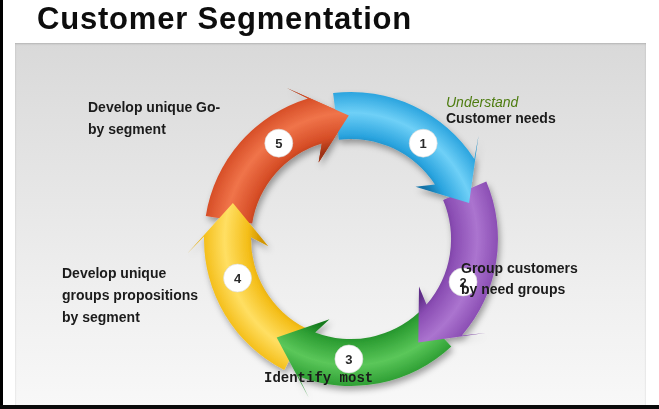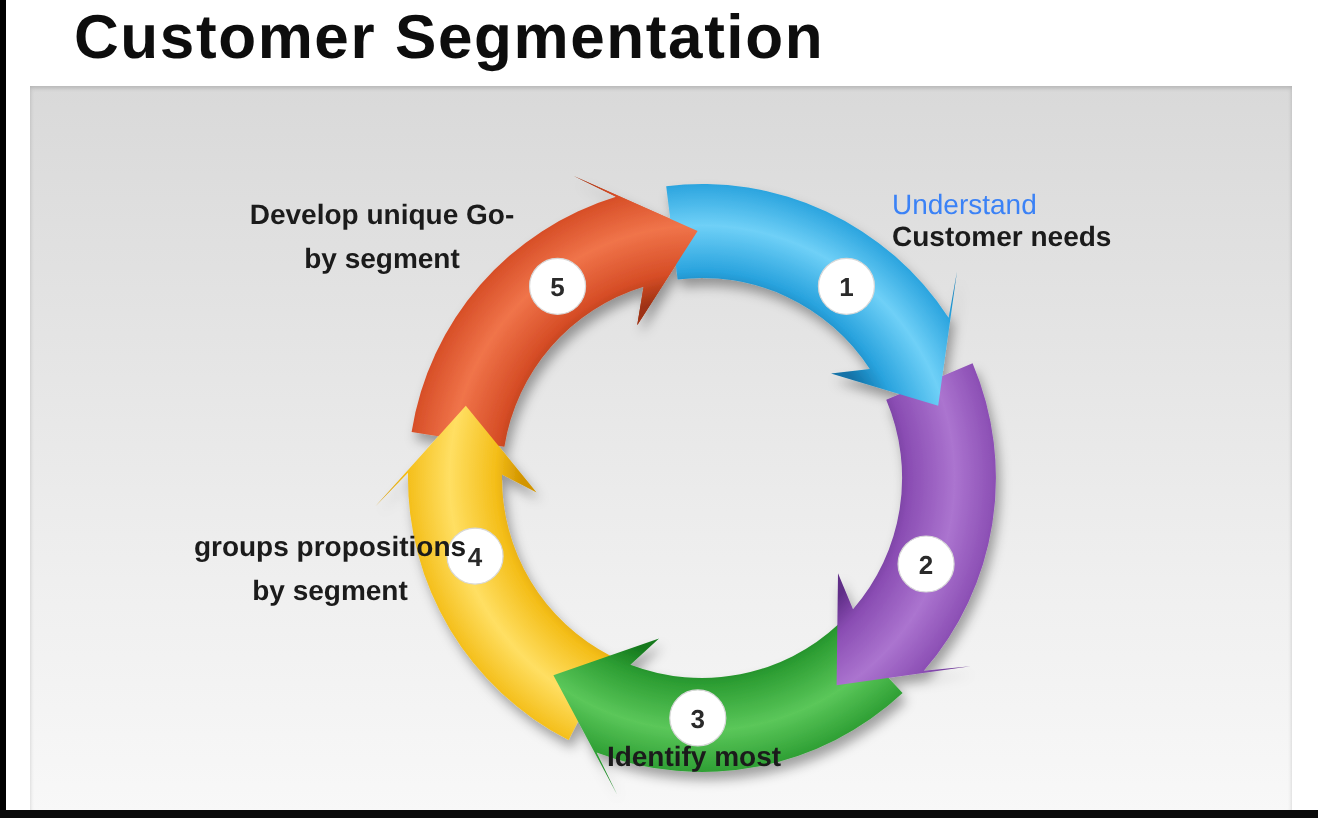--- a/index.html
+++ b/index.html
@@ -23,29 +23,29 @@
     position: absolute; left: 15px; top: 43px; width: 631px; height: 363px; z-index: 1;
     background: linear-gradient(180deg, #d9d9d9 0%, #e2e2e2 28%, #efefef 68%, #f8f8f8 100%);
     box-shadow: inset 0 1px 2px rgba(0,0,0,0.18);
   }
 
   .cycle-svg { position: absolute; left: 0; top: 0; z-index: 2; }
 
   .label {
     position: absolute; z-index: 4;
     font-weight: bold; font-size: 14px; color: #1b1b1b;
-    text-align: center; line-height: 21px;
+    line-height: 21px;
   }
   .label .line { white-space: nowrap; }
   .label-understand { left: 446px; top: 94px; text-align: left; line-height: 16px; }
-  .label-understand .normal { font-weight: normal; color: #3b82f6; }
+  .label-understand .normal { font-weight: normal; color: #4d7c0f; font-style: italic; }
   .label-gtm      { left: 88px;  top: 96px;  width: 206px; line-height: 22px; }
   .label-valprop  { left: 62px;  top: 262px; width: 206px; line-height: 22px; }
   .label-group    { left: 461px; top: 258px; width: 184px; line-height: 21px; }
-  .label-identify { left: 264px; top: 368px; width: 166px; }
+  .label-identify { left: 264px; top: 368px; width: 166px; font-family: Liberation Mono, monospace; }
 </style>
 </head>
 <body>
 
 <div class="page">
 
   <div class="left-bar"></div>
   <div class="bottom-bar"></div>
 
   <div class="title">Customer Segmentation</div>
@@ -116,26 +116,31 @@
         <circle cx="278.7821972217542" cy="143.16373879432484" r="14" fill="#ffffff" stroke="#d8d8d8" stroke-width="0.6"></circle>
         <text x="278.7821972217542" y="143.66373879432484" text-anchor="middle" dominant-baseline="central" font-family="&quot;Liberation Sans&quot;, sans-serif" font-size="13" font-weight="bold" fill="#2a2a2a">5</text>
       </g>
     </svg>
 
   <div class="label label-understand">
     <div class="line normal">Understand</div>
     <div class="line">Customer needs</div>
   </div>
 
+  <div class="label label-group">
+    <div class="line">Group customers</div>
+    <div class="line">by need groups</div>
+  </div>
 
   <div class="label label-identify">
     <div class="line">Identify most</div>
   </div>
 
   <div class="label label-valprop">
+    <div class="line">Develop unique</div>
     <div class="line">groups propositions</div>
     <div class="line">by segment</div>
   </div>
 
   <div class="label label-gtm">
     <div class="line">Develop unique Go-</div>
     <div class="line">by segment</div>
   </div>
 
 </div>

